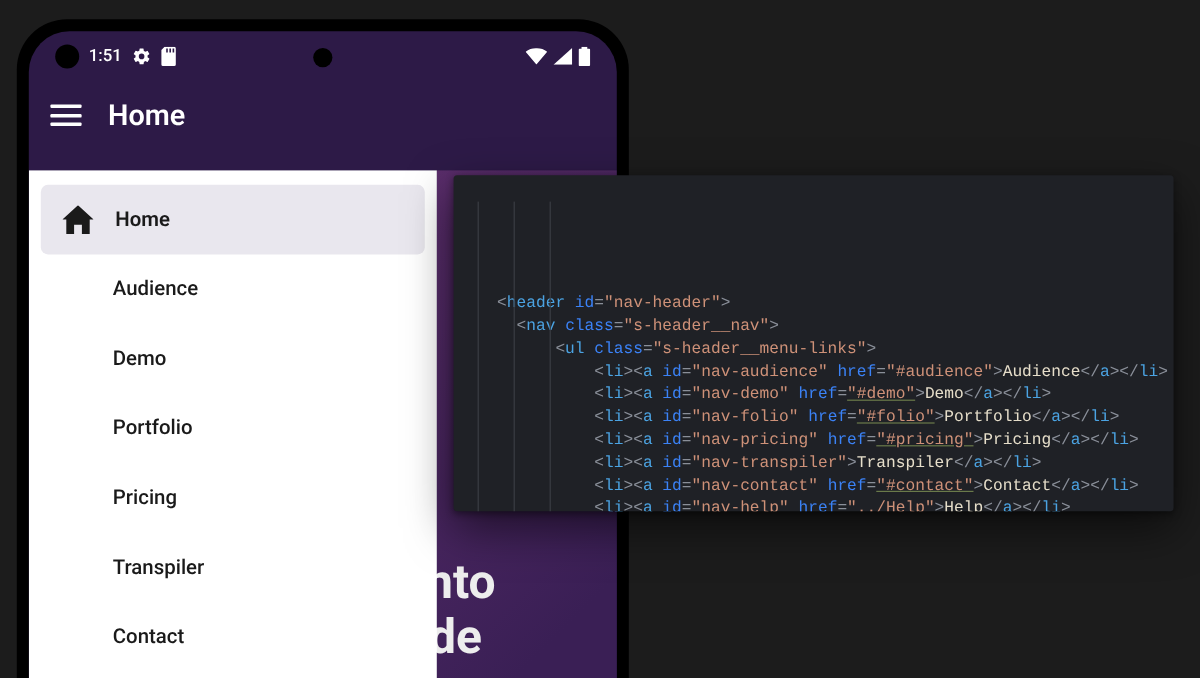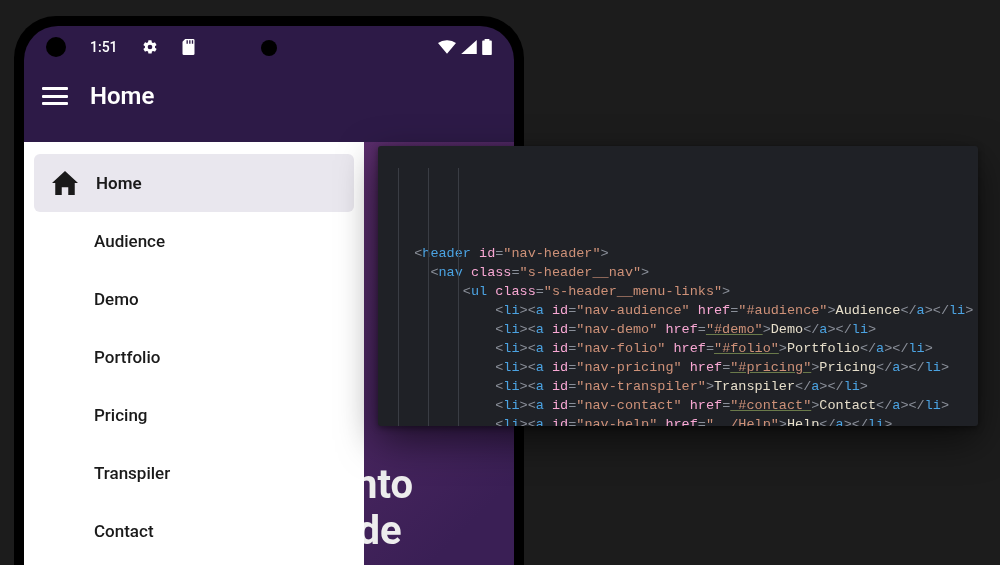--- a/index.html
+++ b/index.html
@@ -46,21 +46,21 @@
     height: 30px;
     display: flex;
     align-items: center;
     justify-content: space-between;
     padding: 0 22px;
     color: #fff;
     font-size: 14px;
     font-weight: 500;
     margin-top: 6px;
   }
-  .status-left { display: flex; align-items: center; gap: 24px; }
+  .status-left { display: flex; align-items: center; gap: 8px; }
   .status-right { display: flex; align-items: center; gap: 5px; }
   .dot { width: 20px; height: 20px; background:#000; border-radius:50%; }
   .status-icon { fill: #fff; }
 
   
   .app-bar {
     height: 68px;
     display: flex;
     align-items: center;
     gap: 22px;
@@ -140,21 +140,21 @@
     position: relative;
   }
   .guide {
     position: absolute;
     top: 0;
     bottom: 0;
     border-left: 1px solid #3a3d44;
   }
   .t-punc  { color: #8a8f99; }
   .t-tag   { color: #4ba3e2; text-align: right; }
-  .t-attr  { color: #f9a8d4; }
+  .t-attr  { color: #3b82f6; }
   .t-str   { color: #ce9178; }
   .t-str.u { text-decoration: underline; text-decoration-color:#6a7a4a; }
   .t-text  { color: #e6deca; }
 </style>
 </head>
 <body>
 
 <div class="phone">
   <div class="phone-inner">
     <div class="notch"></div>

